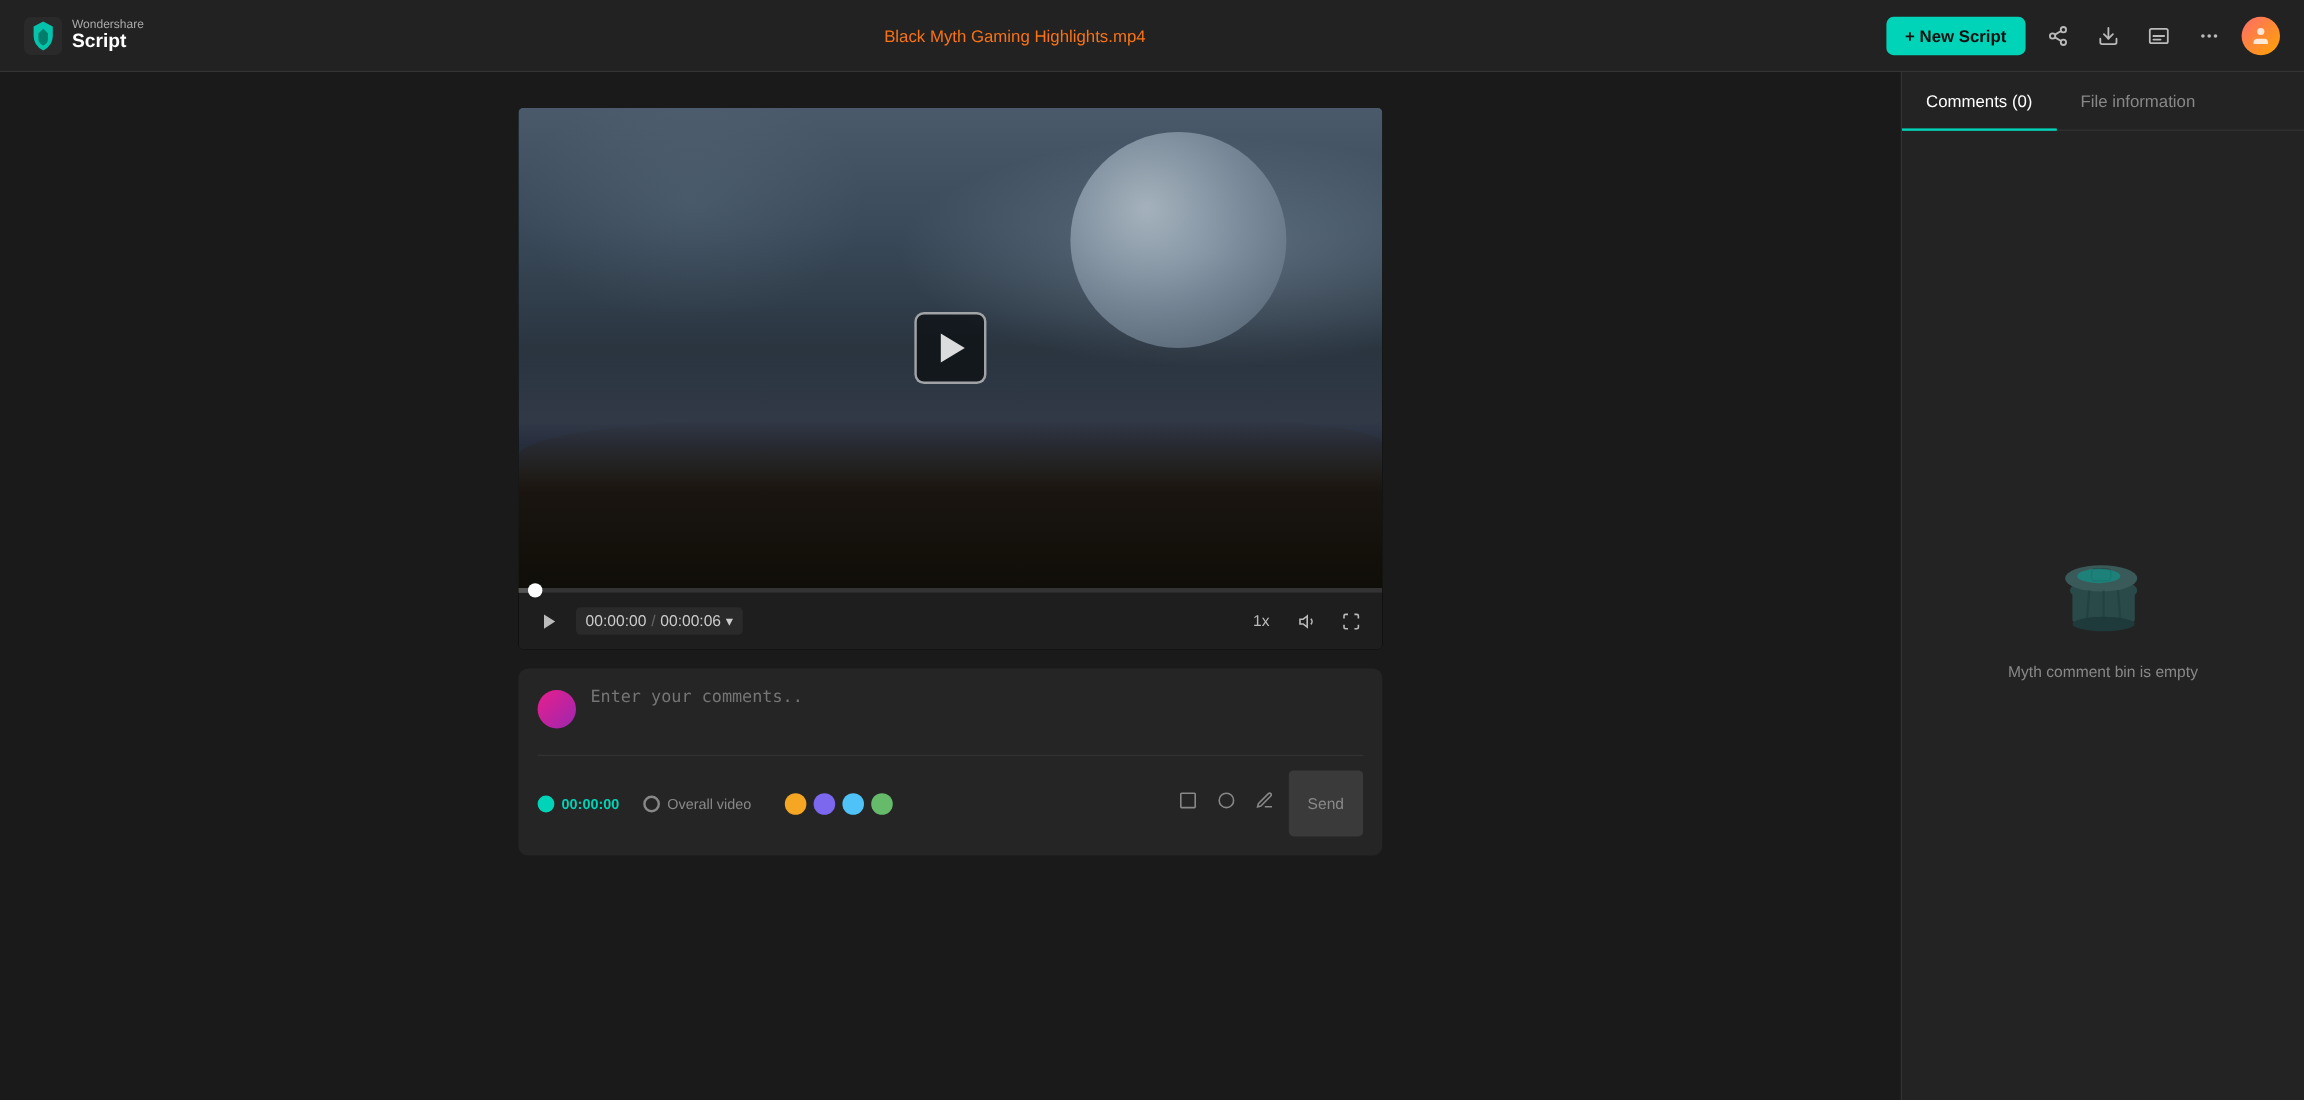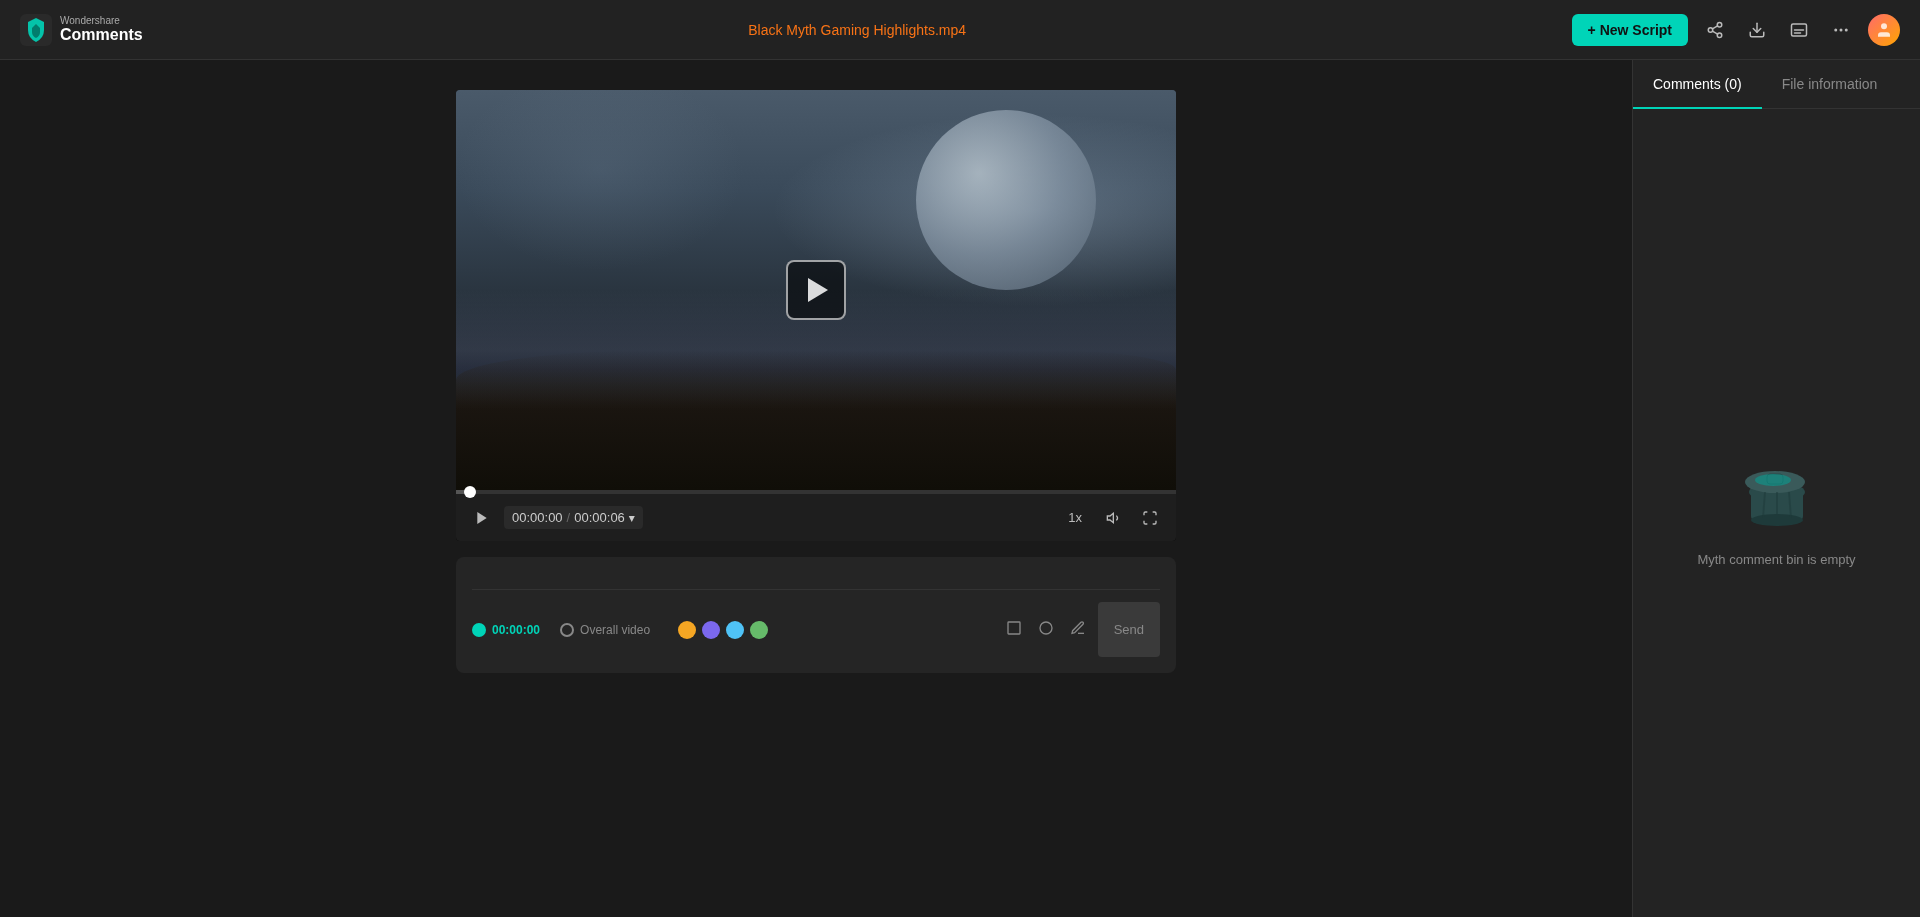--- a/index.html
+++ b/index.html
@@ -370,21 +370,21 @@
       border: none;
       color: #888;
       padding: 20px 16px;
       border-radius: 4px;
       font-size: 13px;
       cursor: pointer;
     }
 
     
     .right-sidebar {
-      width: 288px;
+      width: 336px;
       background: #232323;
       border-left: 1px solid #333;
       display: flex;
       flex-direction: column;
       flex-shrink: 0;
     }
     .sidebar-tabs {
       display: flex;
       border-bottom: 1px solid #333;
     }
@@ -445,21 +445,21 @@
 
 <div class="top-nav">
   <div class="logo-area">
     <svg class="filmora-logo-svg" viewBox="0 0 32 32" xmlns="http://www.w3.org/2000/svg">
       <rect width="32" height="32" rx="6" fill="#2a2a2a"></rect>
       <path d="M8 8 L16 4 L24 8 L24 16 Q24 24 16 28 Q8 24 8 16 Z" fill="#00d4b8" opacity="0.9"></path>
       <path d="M12 14 L16 10 L20 14 L20 18 Q20 22 16 24 Q12 22 12 18 Z" fill="#004d44" opacity="0.6"></path>
     </svg>
     <div class="logo-text">
       <span class="brand-top">Wondershare</span>
-      <span class="brand-name">Comments</span>
+      <span class="brand-name">Script</span>
     </div>
   </div>
 
   <span class="file-title">Black Myth Gaming Highlights.mp4</span>
 
   <div class="nav-right">
     <button class="new-script-btn">+ New Script</button>
     <button class="nav-icon-btn" title="Share">
       <svg width="18" height="18" viewBox="0 0 24 24" fill="none" stroke="currentColor" stroke-width="2" stroke-linecap="round" stroke-linejoin="round">
         <circle cx="18" cy="5" r="3"></circle>
@@ -544,20 +544,24 @@
           <button class="ctrl-btn">
             <svg width="16" height="16" viewBox="0 0 24 24" fill="none" stroke="currentColor" stroke-width="2">
               <path d="M8 3H5a2 2 0 0 0-2 2v3m18 0V5a2 2 0 0 0-2-2h-3m0 18h3a2 2 0 0 0 2-2v-3M3 16v3a2 2 0 0 0 2 2h3"></path>
             </svg>
           </button>
         </div>
       </div>
     </div>
 
     <div class="comment-section">
+      <div class="comment-input-row">
+        <div class="user-avatar-small"></div>
+        <textarea class="comment-input" rows="2" placeholder="Enter your comments.." style=""></textarea>
+      </div>
       <div class="comment-toolbar">
         <div class="comment-toolbar-left">
           <div class="timestamp-indicator">
             <div class="ts-dot"></div>
             <span class="ts-time">00:00:00</span>
           </div>
           <div class="timestamp-indicator" style="margin-left: 12px;">
             <div class="ts-circle"></div>
             <span class="ts-label">Overall video</span>
           </div>

